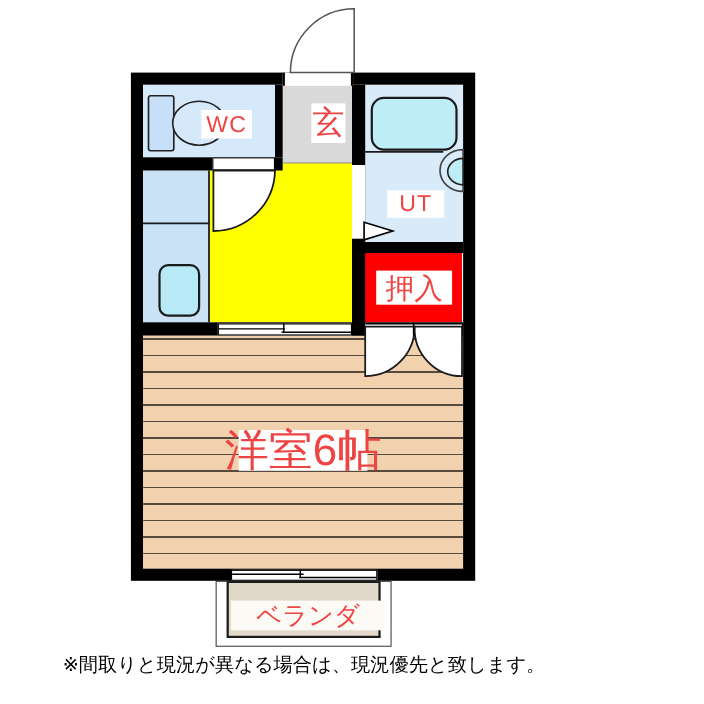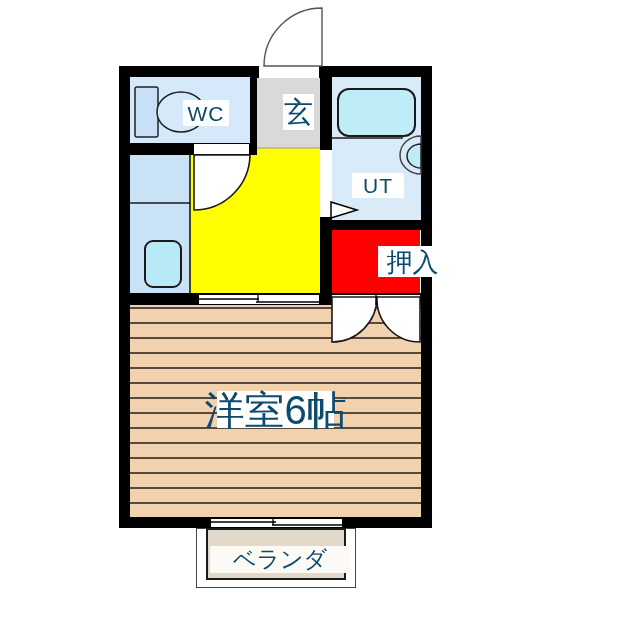--- a/index.html
+++ b/index.html
@@ -42,26 +42,26 @@
 
   
   .balcony-outer{left:196px;top:528px;width:160px;height:60px;border:1px solid #444;background:#fff;z-index:1;}
   .balcony-inner{left:206px;top:528px;width:140px;height:52px;border:2px solid #1a1a1a;background:#E2D9CB;z-index:2;}
 
   
   #overlay{position:absolute;left:0;top:0;width:640px;height:640px;z-index:5;pointer-events:none;}
 
   
   .lbl{position:absolute;z-index:6;background:#fff;display:flex;align-items:center;justify-content:center;
-       color:#0c4a6e;line-height:1;white-space:nowrap;}
+       color:#ef4444;line-height:1;white-space:nowrap;}
   .lbl-wc     {left:183px;top:100px;width:46px; height:26px;font-size:21px;letter-spacing:1px;}
   .lbl-genkan {left:283px;top:94px; width:31px; height:36px;font-size:29px;}
   .lbl-ut     {left:352px;top:173px;width:52px; height:25px;font-size:21px;letter-spacing:1px;}
   .lbl-kitchen{left:216px;top:219px;width:88px; height:32px;font-size:27px;}
-  .lbl-closet {left:342px;top:246px;width:69px; height:31px;font-size:26px;margin-left:36px;}
+  .lbl-closet {left:342px;top:246px;width:69px; height:31px;font-size:26px;}
   .lbl-main   {left:217px;top:391px;width:117px;height:37px;font-size:40px;}
   .lbl-balcony{left:210px;top:546px;width:140px;height:27px;font-size:23px;background:#FCFAF5;}
 
   .disclaimer{position:absolute;left:57px;top:592px;font-size:17.5px;color:#000;z-index:6;background:transparent;}
 </style>
 </head>
 <body>
 
 <div id="canvas">
 
@@ -137,14 +137,15 @@
     </g>
   </svg>
 
   <div class="lbl lbl-wc">WC</div>
   <div class="lbl lbl-genkan">玄</div>
   <div class="lbl lbl-ut">UT</div>
   <div class="lbl lbl-closet">押入</div>
   <div class="lbl lbl-main">洋室6帖</div>
   <div class="lbl lbl-balcony">ベランダ</div>
 
+  <div class="disclaimer">※間取りと現況が異なる場合は、現況優先と致します。</div>
 
 </div>
 
 </body></html>

